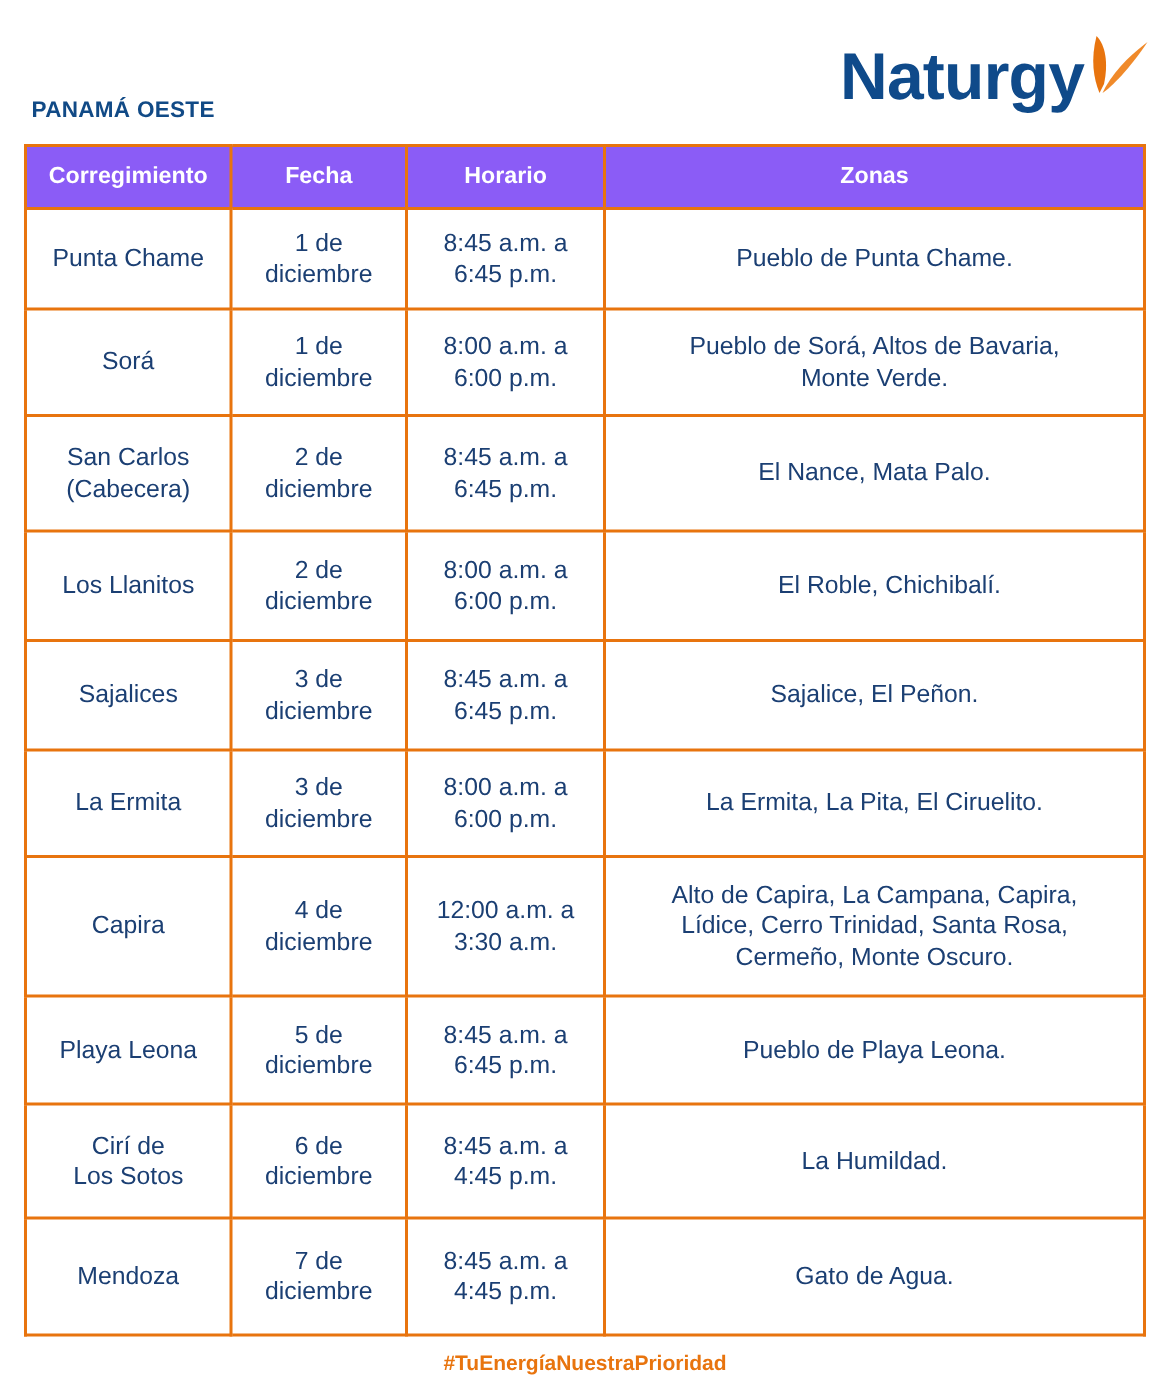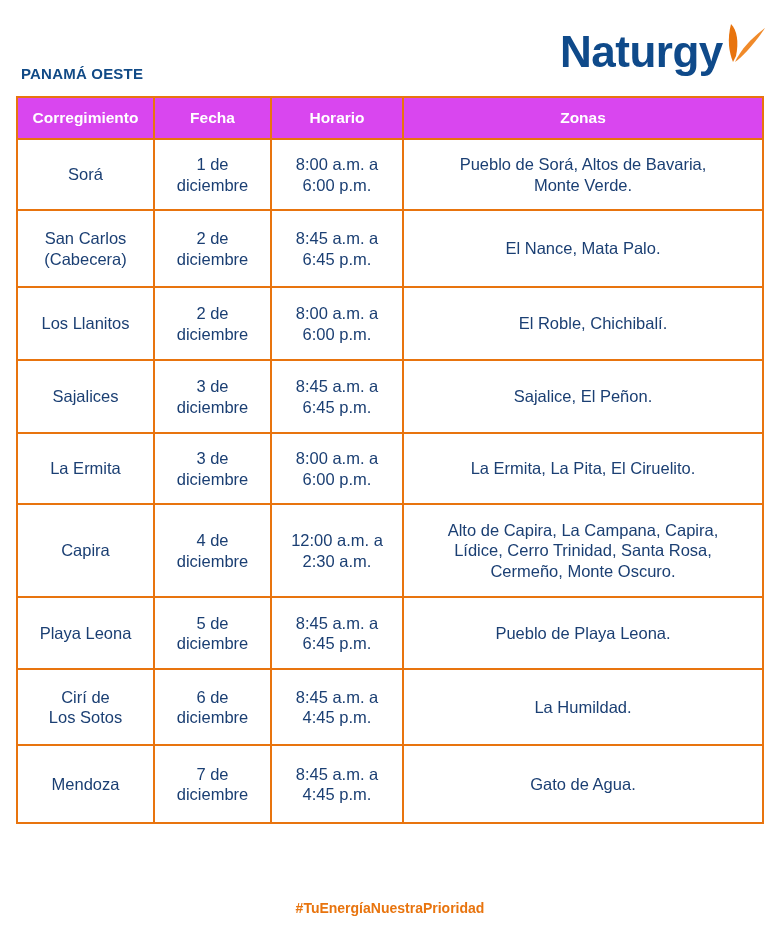--- a/index.html
+++ b/index.html
@@ -59,21 +59,21 @@
     table.schedule th, table.schedule td {
       border: 2px solid #e8740e;
       text-align: center;
       vertical-align: middle;
       padding: 0 4px;
       font-size: 16.5px;
       line-height: 20.5px;
       color: #1b3f73;
     }
     table.schedule thead th {
-      background: #d946ef;
+      background: #8b5cf6;
       color: #ffffff;
       font-weight: bold;
       font-size: 15.5px;
       height: 40px;
       border-color: #e8740e;
     }
     .col-corr { width: 137px; }
     .col-fecha { width: 117px; }
     .col-hora { width: 132px; }
     .col-zonas { width: auto; }
@@ -112,20 +112,36 @@
   <thead>
     <tr>
       <th>Corregimiento</th>
       <th>Fecha</th>
       <th>Horario</th>
       <th>Zonas</th>
     </tr>
   </thead>
   <tbody id="table-body">
       <tr>
+        <td class="multi" style="height: 65px;">
+          <span>Punta Chame</span>
+        </td>
+        <td class="multi" style="height: 65px;">
+          <span>1 de</span>
+          <span>diciembre</span>
+        </td>
+        <td class="multi" style="height: 65px;">
+          <span>8:45 a.m. a</span>
+          <span>6:45 p.m.</span>
+        </td>
+        <td class="multi" style="height: 65px;">
+          <span>Pueblo de Punta Chame.</span>
+        </td>
+      </tr>
+      <tr>
         <td class="multi" style="height: 69px; margin-left: 16px;">
           <span>Sorá</span>
         </td>
         <td class="multi" style="height: 69px;">
           <span>1 de</span>
           <span>diciembre</span>
         </td>
         <td class="multi" style="height: 69px;">
           <span>8:00 a.m. a</span>
           <span>6:00 p.m.</span>
@@ -203,21 +219,21 @@
       <tr>
         <td class="multi" style="height: 91px;">
           <span>Capira</span>
         </td>
         <td class="multi" style="height: 91px;">
           <span>4 de</span>
           <span>diciembre</span>
         </td>
         <td class="multi" style="height: 91px;">
           <span>12:00 a.m. a</span>
-          <span>2:30 a.m.</span>
+          <span>3:30 a.m.</span>
         </td>
         <td class="multi" style="height: 91px;">
           <span>Alto de Capira, La Campana, Capira,</span>
           <span>Lídice, Cerro Trinidad, Santa Rosa,</span>
           <span>Cermeño, Monte Oscuro.</span>
         </td>
       </tr>
       <tr>
         <td class="multi" style="height: 70px;">
           <span>Playa Leona</span>

